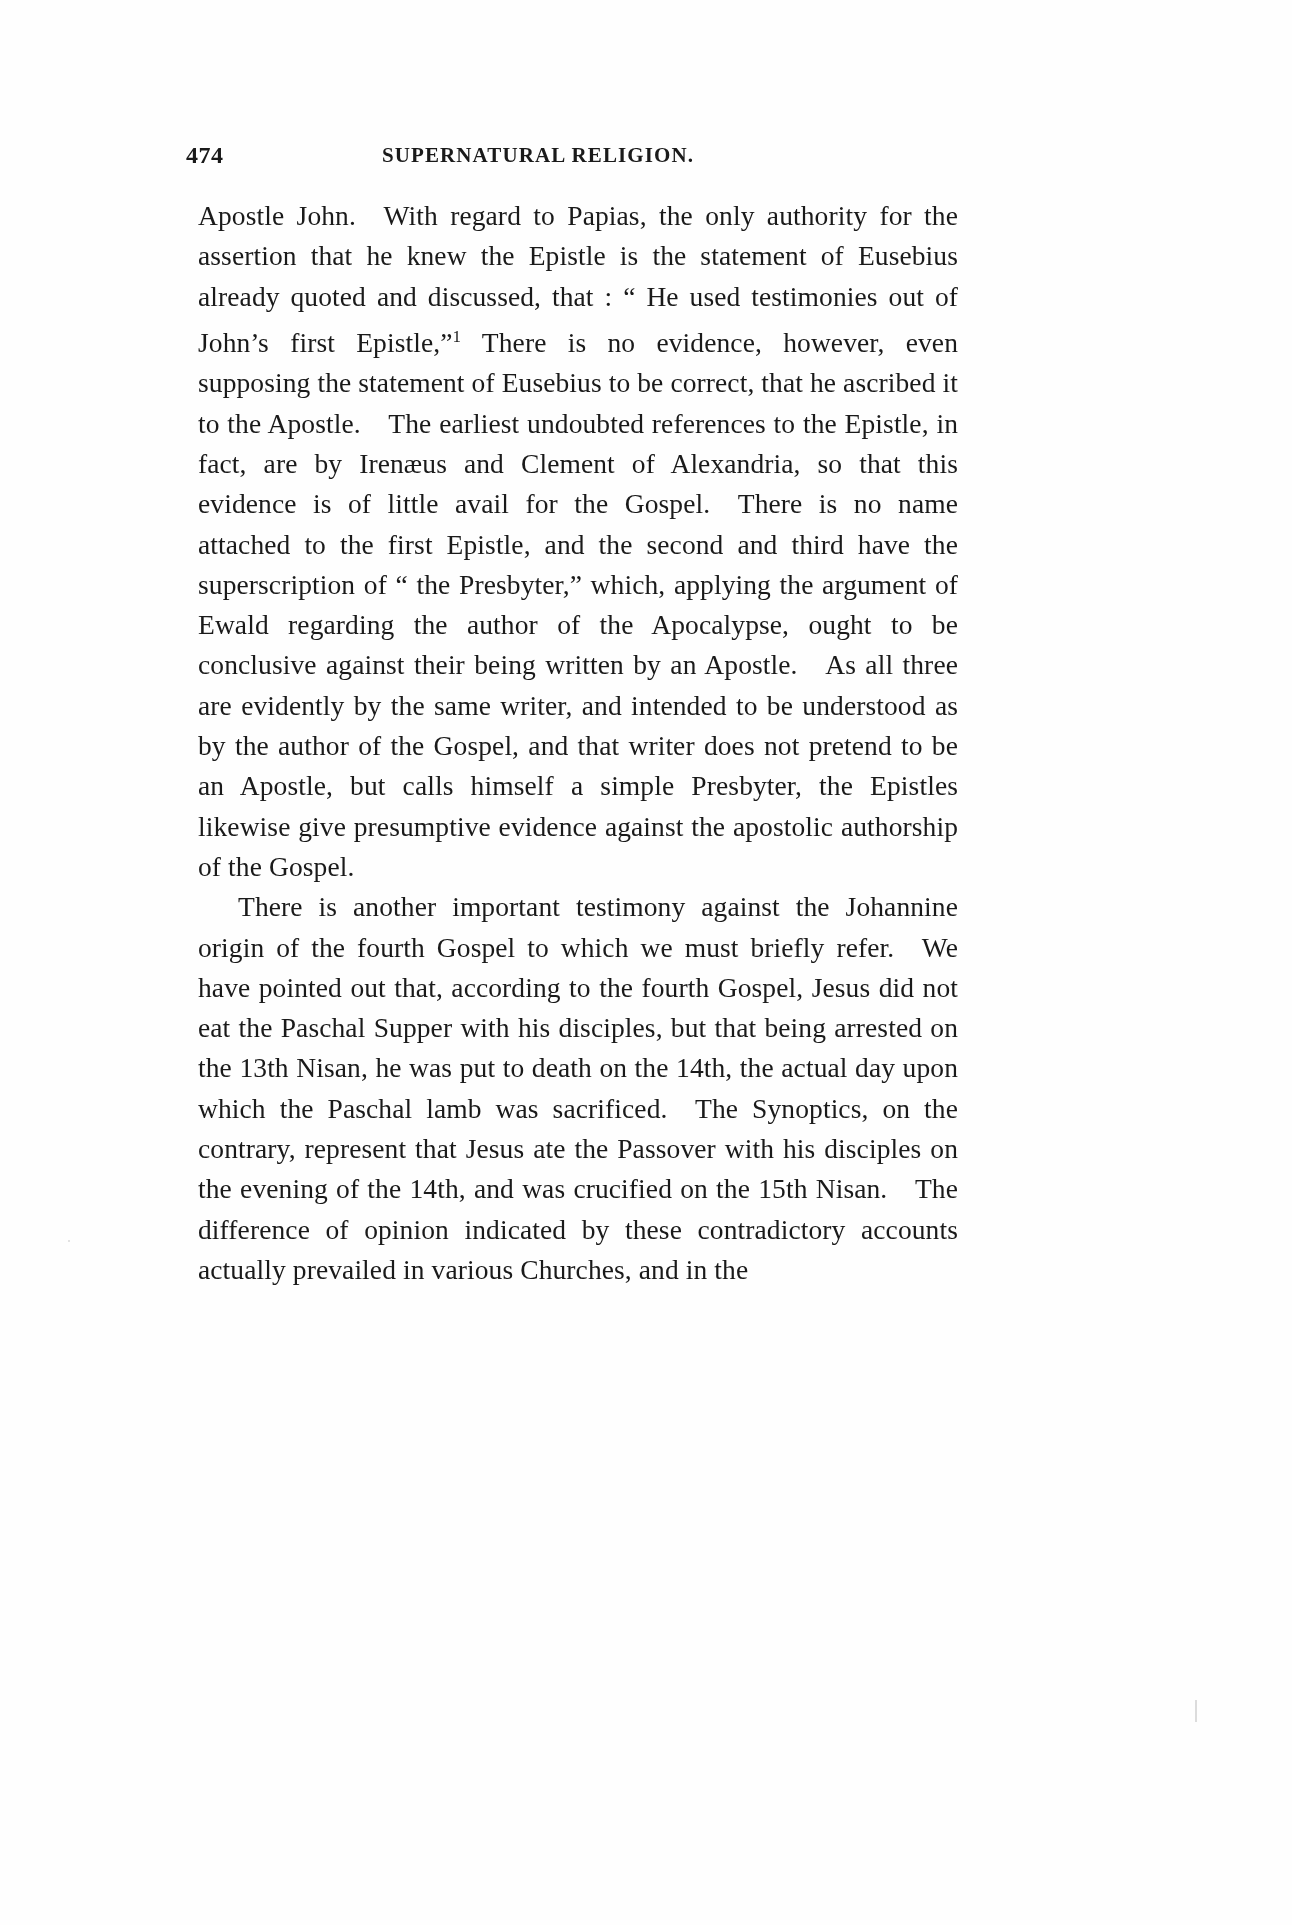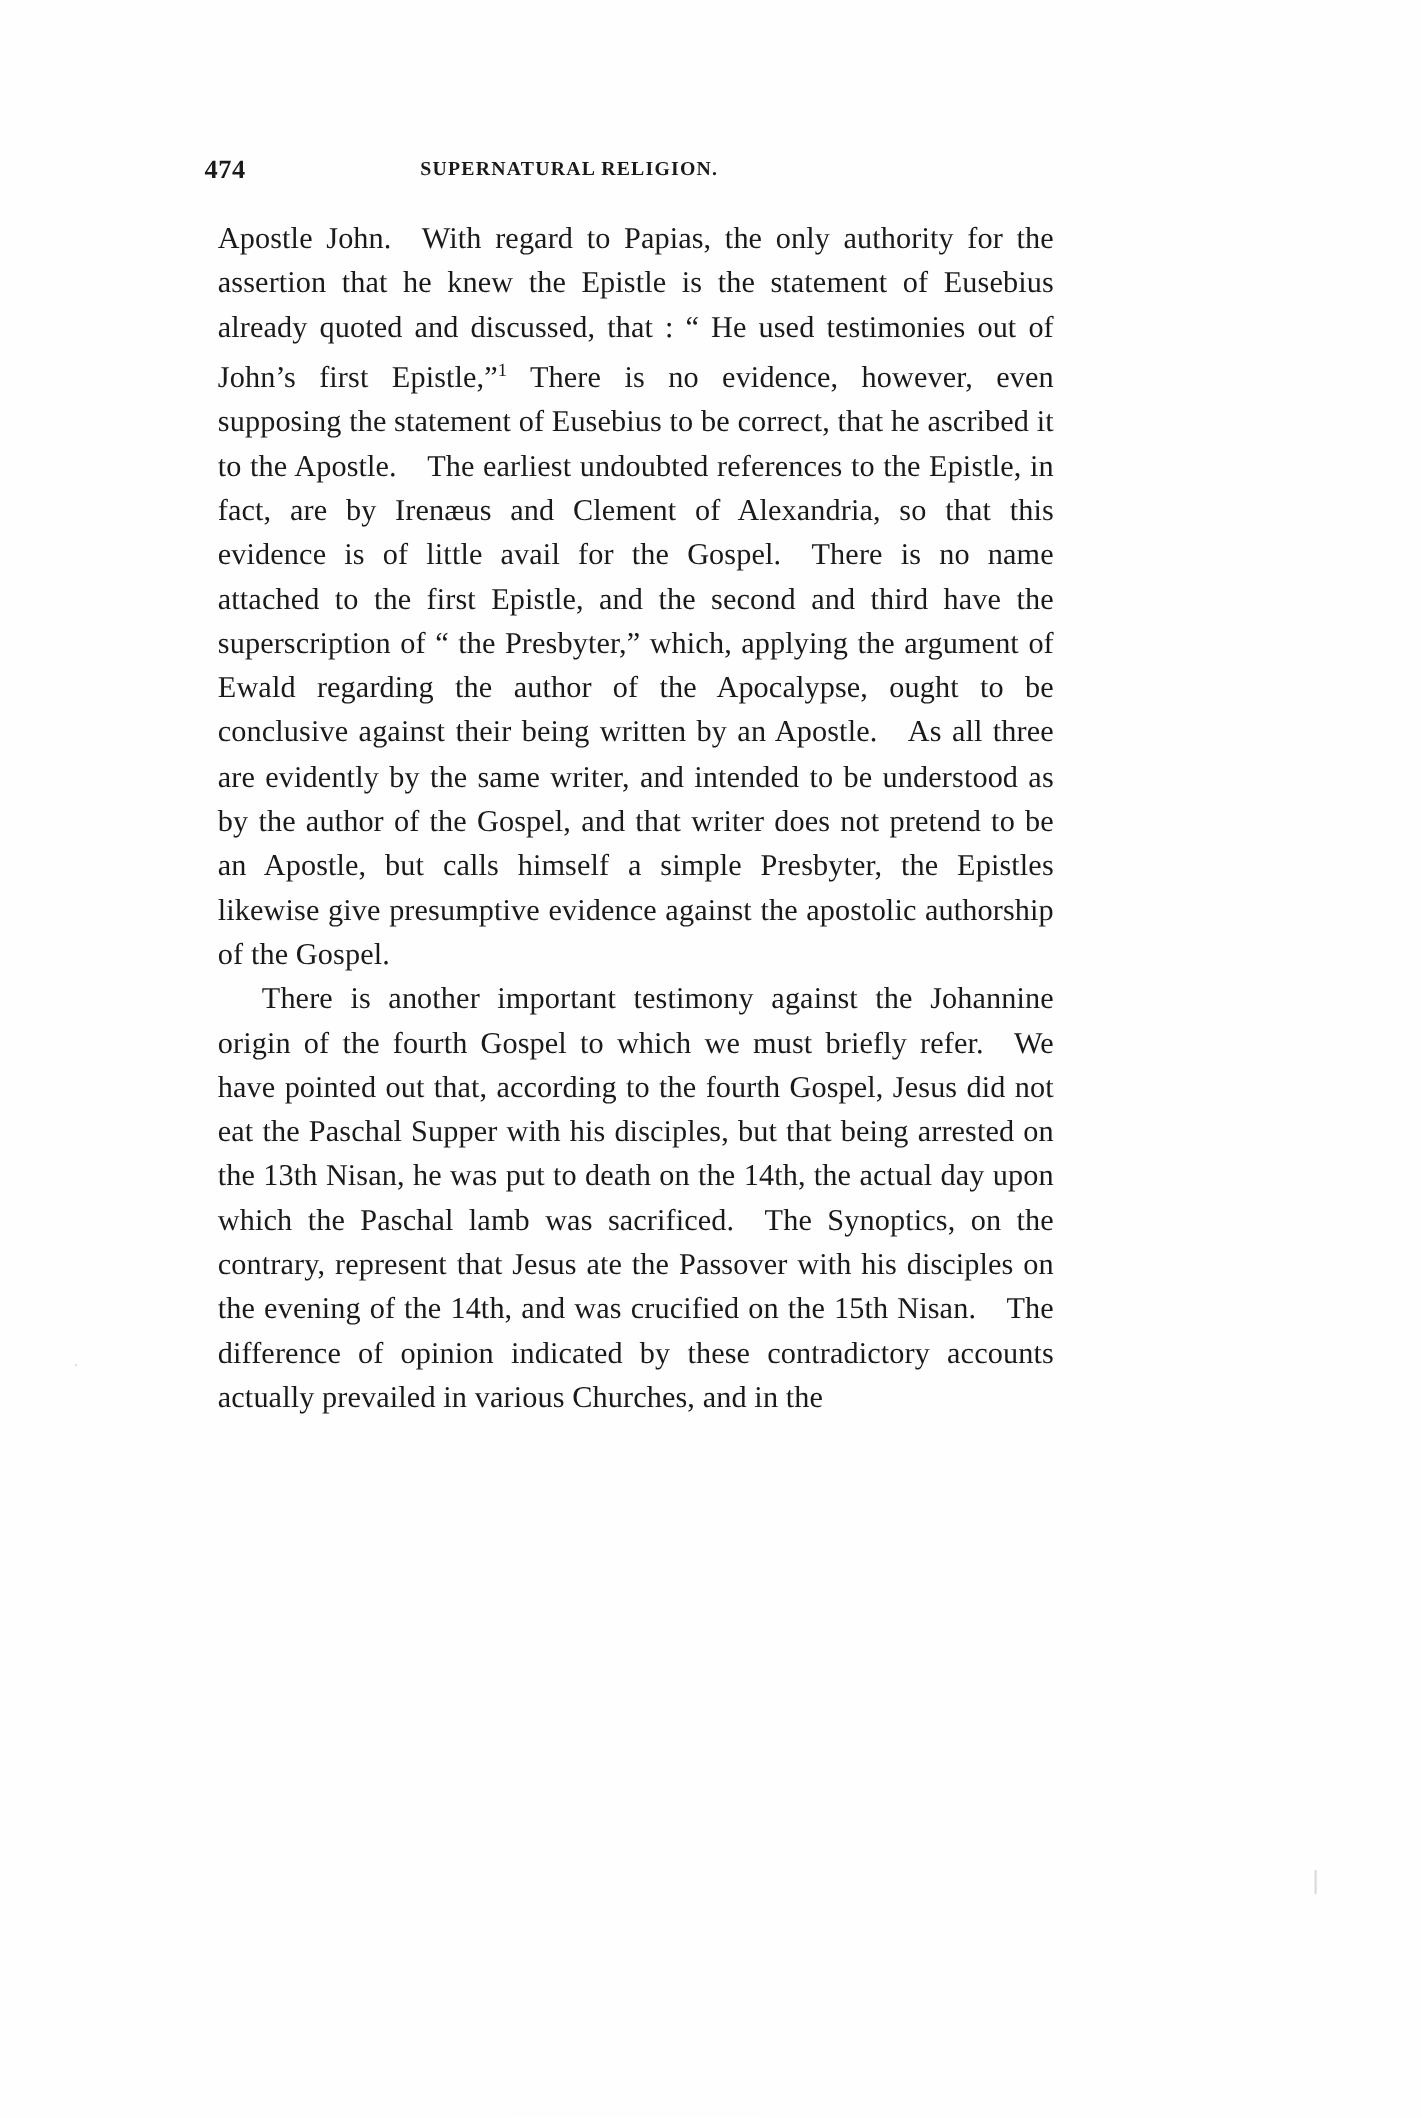--- a/index.html
+++ b/index.html
@@ -34,21 +34,21 @@
     left: 0;
     top: 0;
     font-size: 24px;
     font-weight: bold;
     letter-spacing: 0.5px;
   }
   .running-head {
     position: absolute;
     left: 196px;
     top: 1px;
-    font-size: 18px;
+    font-size: 21px;
     font-weight: bold;
     letter-spacing: 1.1px;
   }
   .body-col {
     position: absolute;
     left: 198px;
     top: 196px;
     width: 760px;
   }
   p.para {

